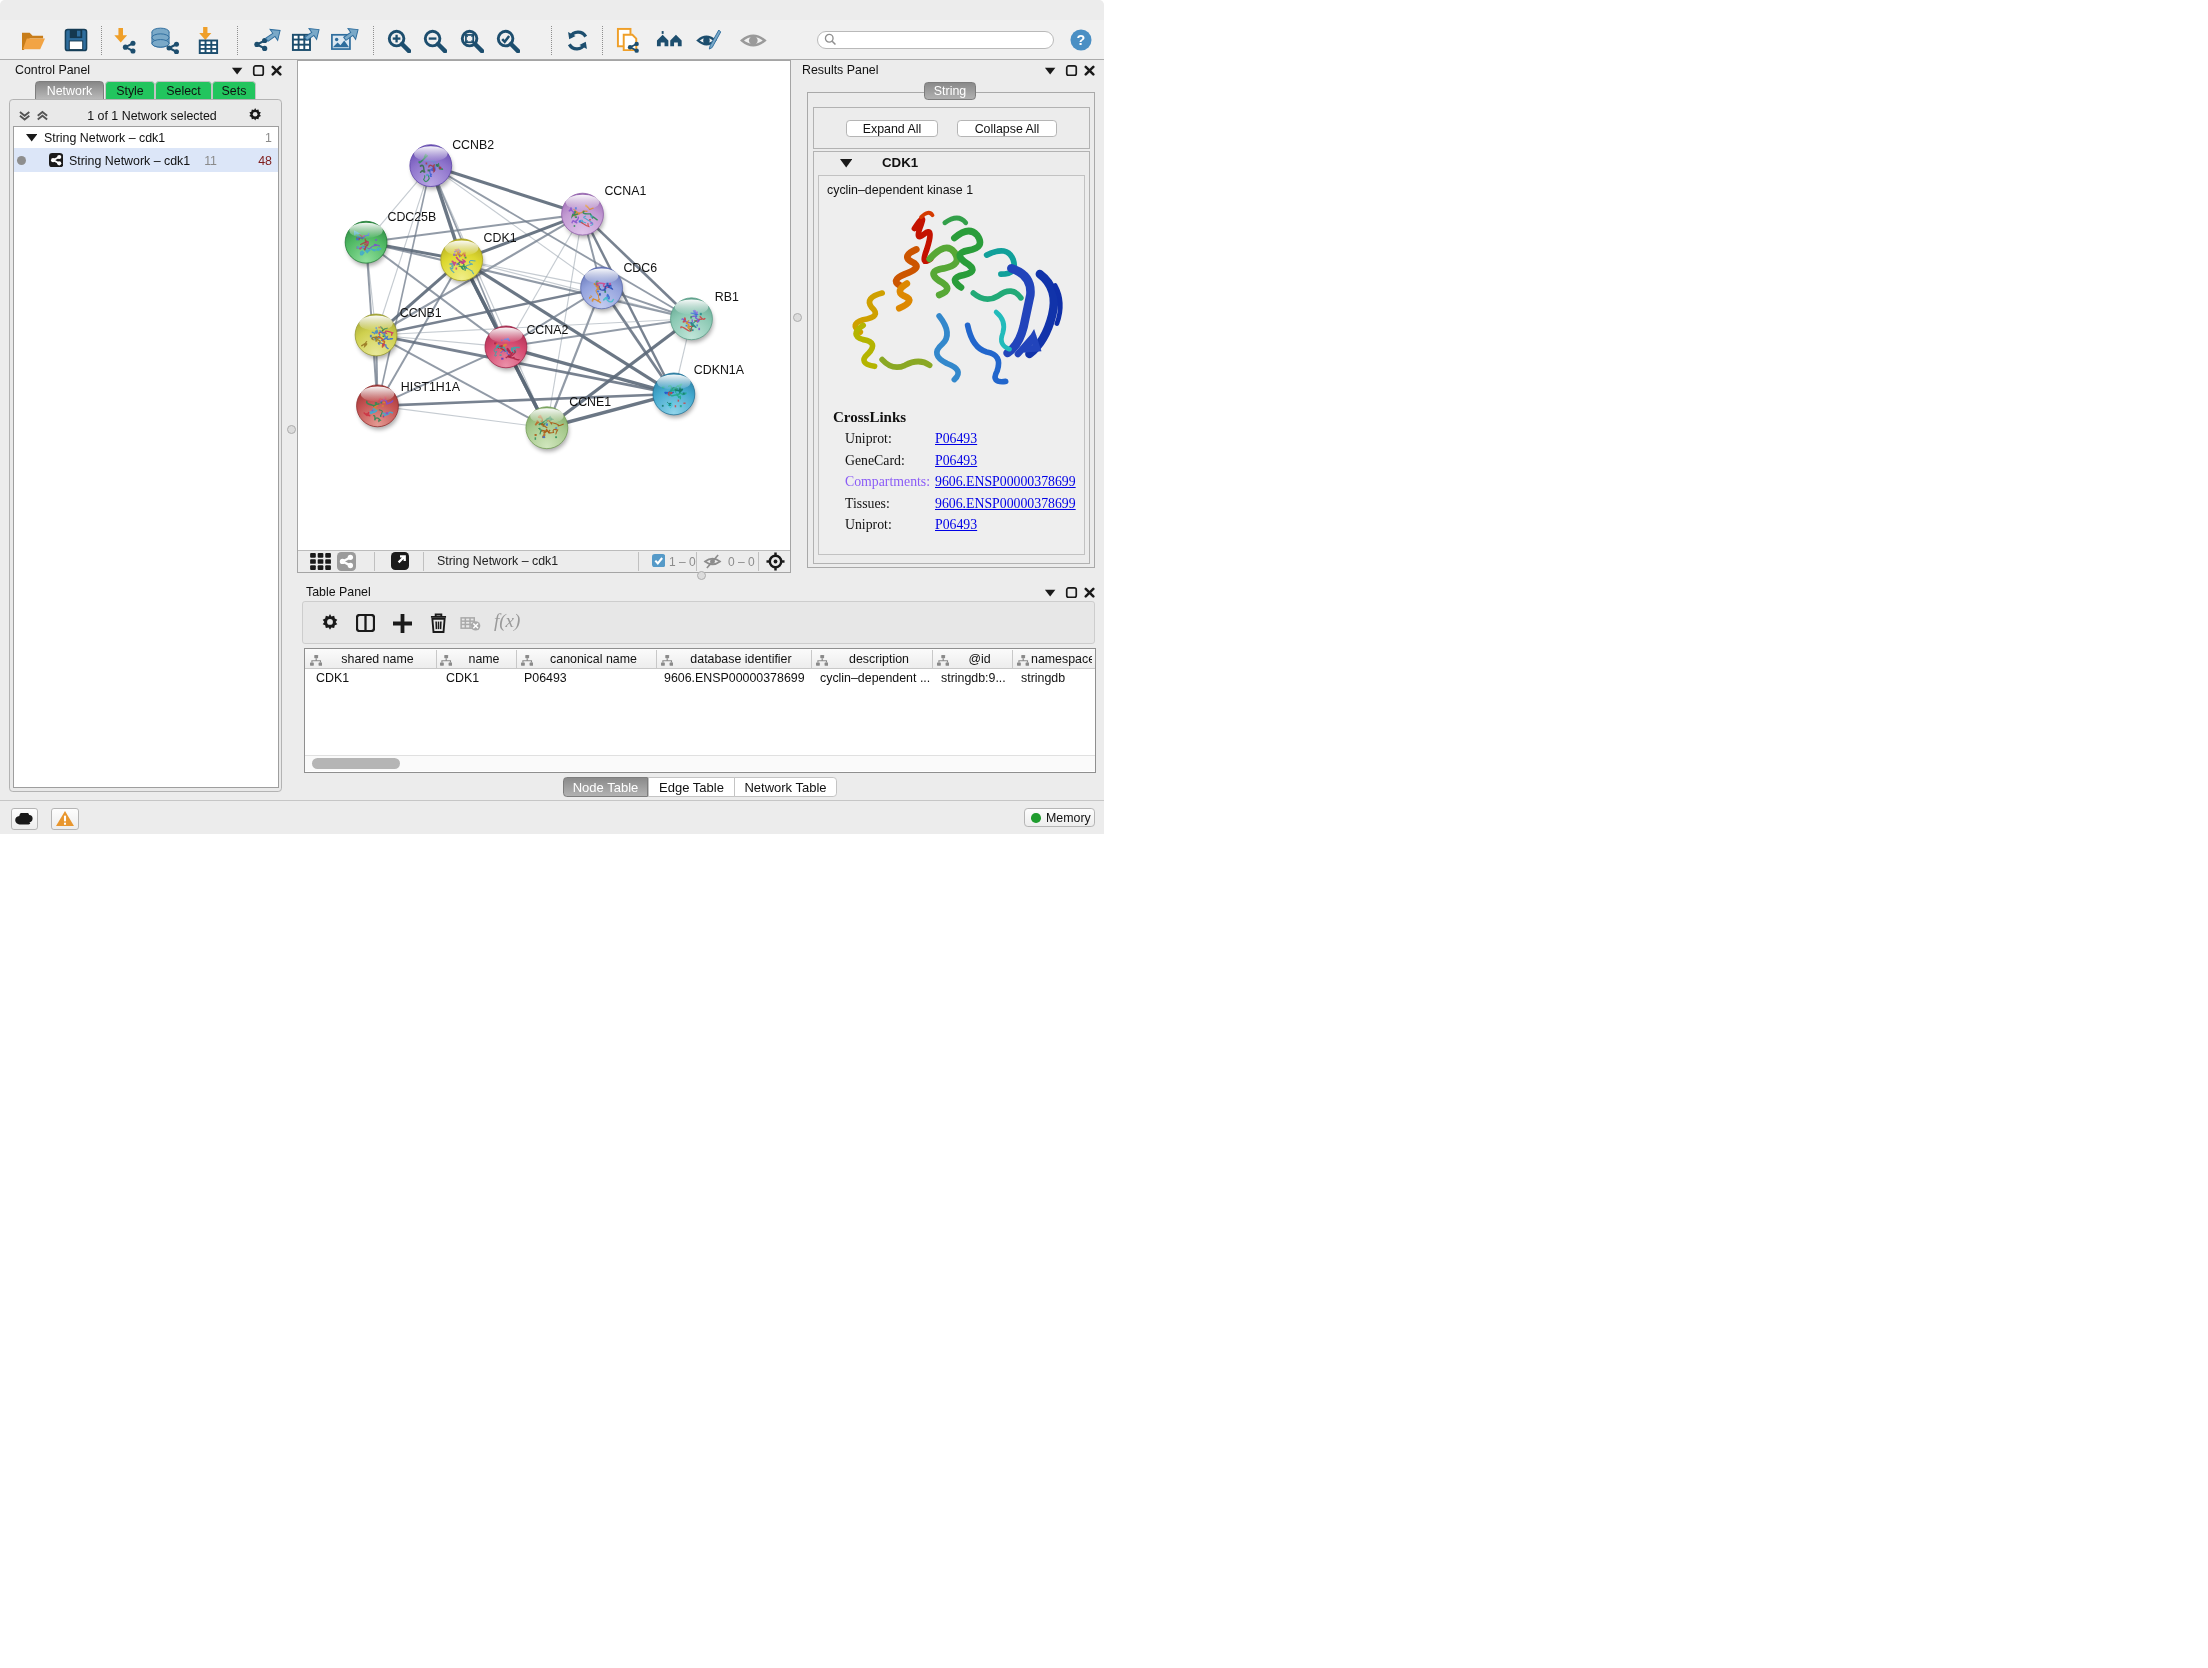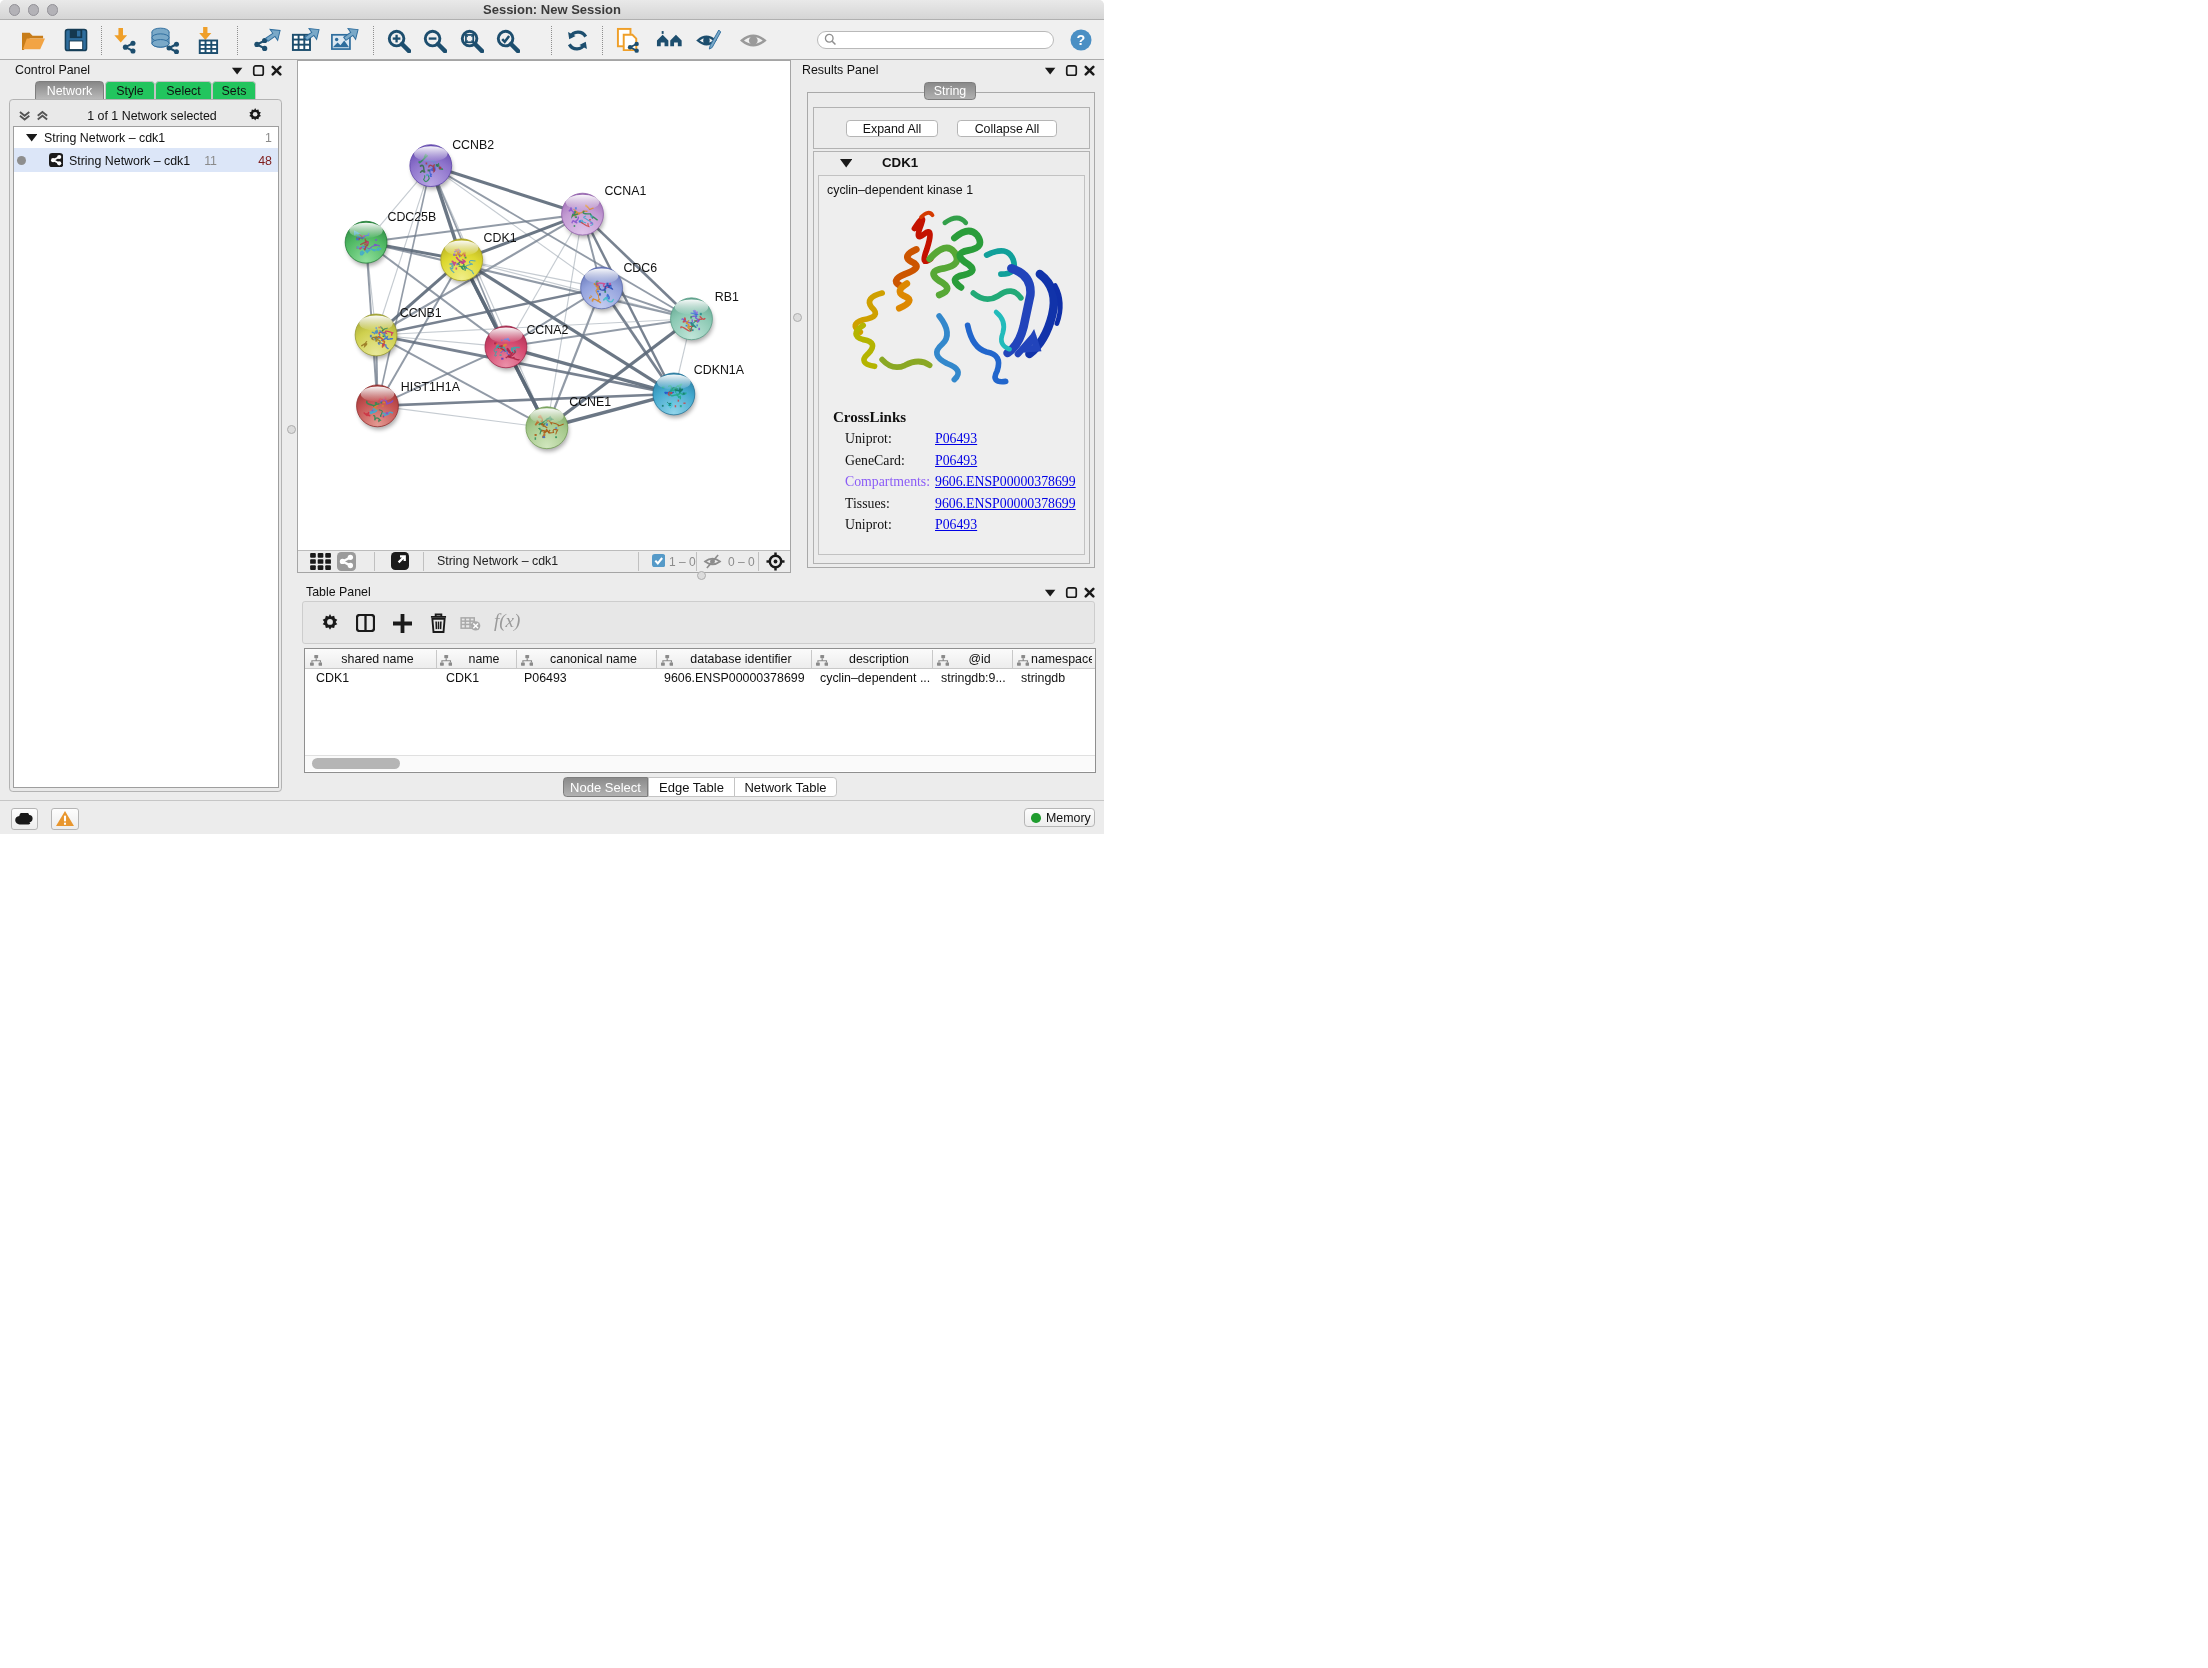--- a/index.html
+++ b/index.html
@@ -6,26 +6,20 @@
  font-family:"Liberation Sans",sans-serif;background:#ececec;overflow:hidden;border-radius:4.8px 4.8px 0 0;}
 .abs{position:absolute;}
 .ptitle{font-size:12.4px;color:#111;}
 .tab{position:absolute;top:81px;height:19px;background:#22c55e;border:1px solid #c4c4c4;color:#111;
  font-size:12.4px;text-align:center;line-height:18px;border-radius:3.8px 3.8px 0 0;}
 .tabsel{background:linear-gradient(#878787,#b9b9b9);color:#fff;border-color:#7e7e7e;}
 .btn{position:absolute;background:#fff;border:1px solid #b5b5b5;border-radius:3.8px;font-size:12.4px;color:#111;text-align:center;}
 a.lk{color:#0000e6;}
 </style></head><body>
 <div id="root">
-    <div class="abs" style="left:0;top:0;width:1104px;height:20px;background:linear-gradient(#e9e9e9,#d5d5d5);border-bottom:1px solid #b0b0b0;border-radius:4.8px 4.8px 0 0;">
-<div class="abs" style="left:8.6px;top:4.3px;width:11.4px;height:11.4px;border-radius:5.7px;background:#b3b2b7;border:1px solid #929197;"></div>
-<div class="abs" style="left:27.6px;top:4.3px;width:11.4px;height:11.4px;border-radius:5.7px;background:#b3b2b7;border:1px solid #929197;"></div>
-<div class="abs" style="left:47px;top:4.3px;width:11.4px;height:11.4px;border-radius:5.7px;background:#b3b2b7;border:1px solid #929197;"></div>
-<div style="text-align:center;font-size:13px;font-weight:bold;color:#3a3a3a;line-height:20px;">Session: New Session</div>
-</div>
     <div class="abs" style="left:0;top:20px;width:1104px;height:40px;background:#f0f0f0;border-bottom:1px solid #ababab;">
       <div style="position:absolute;left:20px;top:8.6px;width:27px;height:23px;"><svg width="27" height="23" viewBox="0 0 28 24" style="">
           <path d="M2 4 h8 l3 3 h11 v3 H10 l-6 12 H2 Z" fill="#c87d1a"></path>
           <path d="M7 10 h19 l-5 11 H3 Z" fill="#f2a444"></path>
         </svg></div>
       <div style="position:absolute;left:64px;top:8px;width:24px;height:24px;"><svg width="24" height="24" viewBox="0 0 25 25" style="">
           <rect x="1.5" y="1.5" width="22" height="22" rx="2.5" fill="#2e6d9d" stroke="#163f59" stroke-width="1.6"></rect>
           <rect x="6" y="1.5" width="13" height="9" fill="#14384f"></rect>
           <rect x="13.5" y="2.8" width="3.6" height="6" fill="#2e6d9d"></rect>
           <rect x="5.5" y="13.5" width="14" height="9" fill="#fff"></rect>
@@ -862,21 +856,21 @@
     <div class="abs" style="left:1031px;top:652px;width:61px;text-align:center;font-size:12.4px;color:#111;white-space:nowrap;overflow:hidden;">namespace</div>
     <div class="abs" style="left:316px;top:671px;font-size:12.4px;color:#111;white-space:nowrap;">CDK1</div>
     <div class="abs" style="left:446px;top:671px;font-size:12.4px;color:#111;white-space:nowrap;">CDK1</div>
     <div class="abs" style="left:524px;top:671px;font-size:12.4px;color:#111;white-space:nowrap;">P06493</div>
     <div class="abs" style="left:664px;top:671px;font-size:12.4px;color:#111;white-space:nowrap;">9606.ENSP00000378699</div>
     <div class="abs" style="left:820px;top:671px;font-size:12.4px;color:#111;white-space:nowrap;">cyclin–dependent ...</div>
     <div class="abs" style="left:941px;top:671px;font-size:12.4px;color:#111;white-space:nowrap;">stringdb:9...</div>
     <div class="abs" style="left:1021px;top:671px;font-size:12.4px;color:#111;white-space:nowrap;">stringdb</div>
     <div class="abs" style="left:305px;top:755px;width:790px;height:16px;background:#fafafa;border-top:1px solid #e0e0e0;"></div>
     <div class="abs" style="left:312px;top:758px;width:88px;height:11.4px;background:#b5b5b5;border-radius:5.7px;"></div>
-    <div class="abs" style="left:563px;top:777px;width:85px;height:20px;background:linear-gradient(#8a8a8a,#b2b2b2);border:1px solid #7d7d7d;border-radius:3.8px 0 0 3.8px;color:#fff;font-size:13px;text-align:center;line-height:19px;">Node Select</div>
+    <div class="abs" style="left:563px;top:777px;width:85px;height:20px;background:linear-gradient(#8a8a8a,#b2b2b2);border:1px solid #7d7d7d;border-radius:3.8px 0 0 3.8px;color:#fff;font-size:13px;text-align:center;line-height:19px;">Node Table</div>
     <div class="abs" style="left:648px;top:777px;width:87px;height:20px;background:#fff;border:1px solid #c4c4c4;color:#111;font-size:13px;text-align:center;line-height:19px;">Edge Table</div>
     <div class="abs" style="left:734px;top:777px;width:103px;height:20px;background:#fff;border:1px solid #c4c4c4;border-radius:0 3.8px 3.8px 0;color:#111;font-size:13px;text-align:center;line-height:19px;">Network Table</div>
     <div class="abs" style="left:0;top:800px;width:1104px;height:34px;background:#ececec;border-top:1px solid #c6c6c6;"></div>
     <div class="abs" style="left:10.5px;top:808px;width:27.6px;height:22px;background:linear-gradient(#fdfdfd,#ededed);border:1px solid #b5b5b5;border-radius:2.9px;"></div>
 <svg width="18" height="12.4" viewBox="0 0 19 13" style="position:absolute;left:15px;top:813px;">
       <path d="M5 12 a4.5 4.5 0 0 1 -0.5 -9 a5.5 5.5 0 0 1 10.5 -1 a3.8 3.8 0 0 1 -0.5 7.6 q1.6 0 1.6 1.2 q0 1.2 -1.8 1.2 Z" fill="#1a1a1a"></path>
     </svg>
     <div class="abs" style="left:51px;top:808px;width:27.6px;height:22px;background:linear-gradient(#fdfdfd,#ededed);border:1px solid #b5b5b5;border-radius:2.9px;"></div>
 <svg width="20" height="17" viewBox="0 0 21 18" style="position:absolute;left:55px;top:810px;">
       <path d="M10.5 1 L20 17 H1 Z" fill="#e8962e"></path>

